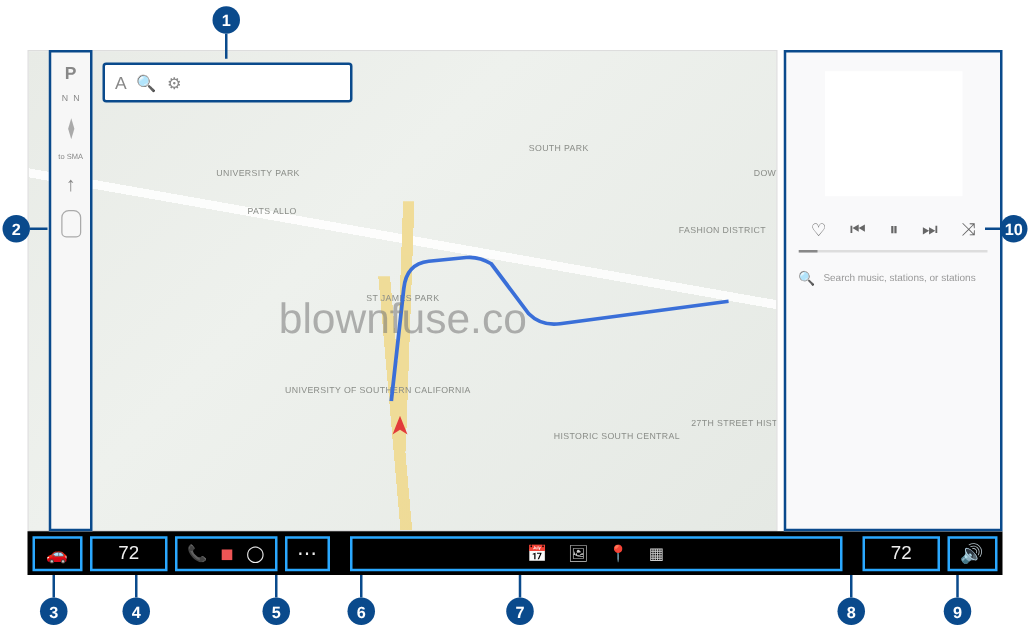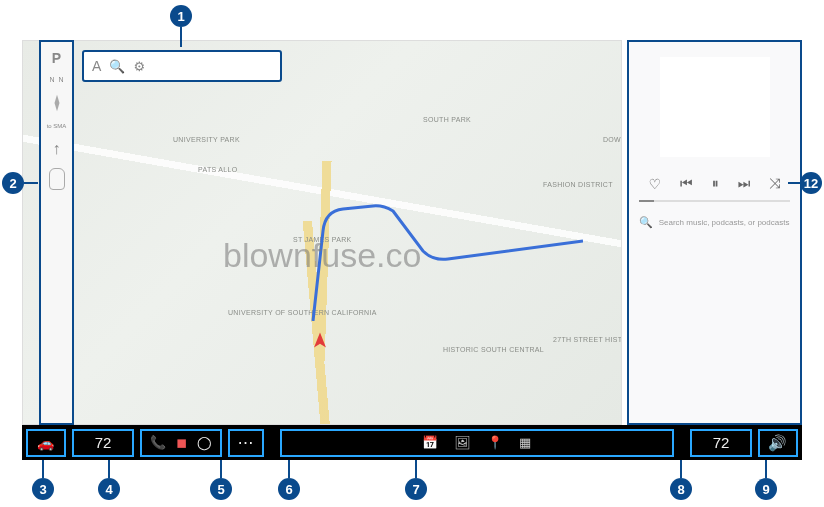--- a/index.html
+++ b/index.html
@@ -122,21 +122,21 @@
     <div class="media-controls">
       <span>♡</span>
       <span>⏮</span>
       <span>⏸</span>
       <span>⏭</span>
       <span>⤨</span>
     </div>
     <div class="media-prog"></div>
     <div class="media-search">
       <span class="msi">🔍</span>
-      <span>Search music, podcasts, or podcasts</span>
+      <span>Search music, stations, or stations</span>
     </div>
   </div>
 
   <div class="dock">
     <div class="dock-item dock-car">🚗</div>
     <div class="dock-item dock-temp">
         <span>72</span>
       </div>
     <div class="dock-item dock-group">
       <span>📞</span>
@@ -179,14 +179,14 @@
 
 <div class="callout" style="left:405px; top:478px">7</div>
 <div class="leader" style="left:415px; top:460px; width:2px; height:18px"></div>
 
 <div class="callout" style="left:670px; top:478px">8</div>
 <div class="leader" style="left:680px; top:460px; width:2px; height:18px"></div>
 
 <div class="callout" style="left:755px; top:478px">9</div>
 <div class="leader" style="left:765px; top:460px; width:2px; height:18px"></div>
 
-<div class="callout" style="left:800px; top:172px">12</div>
+<div class="callout" style="left:800px; top:172px">10</div>
 <div class="leader" style="left:788px; top:182px; width:12px; height:2px"></div>
 
 </body></html>

